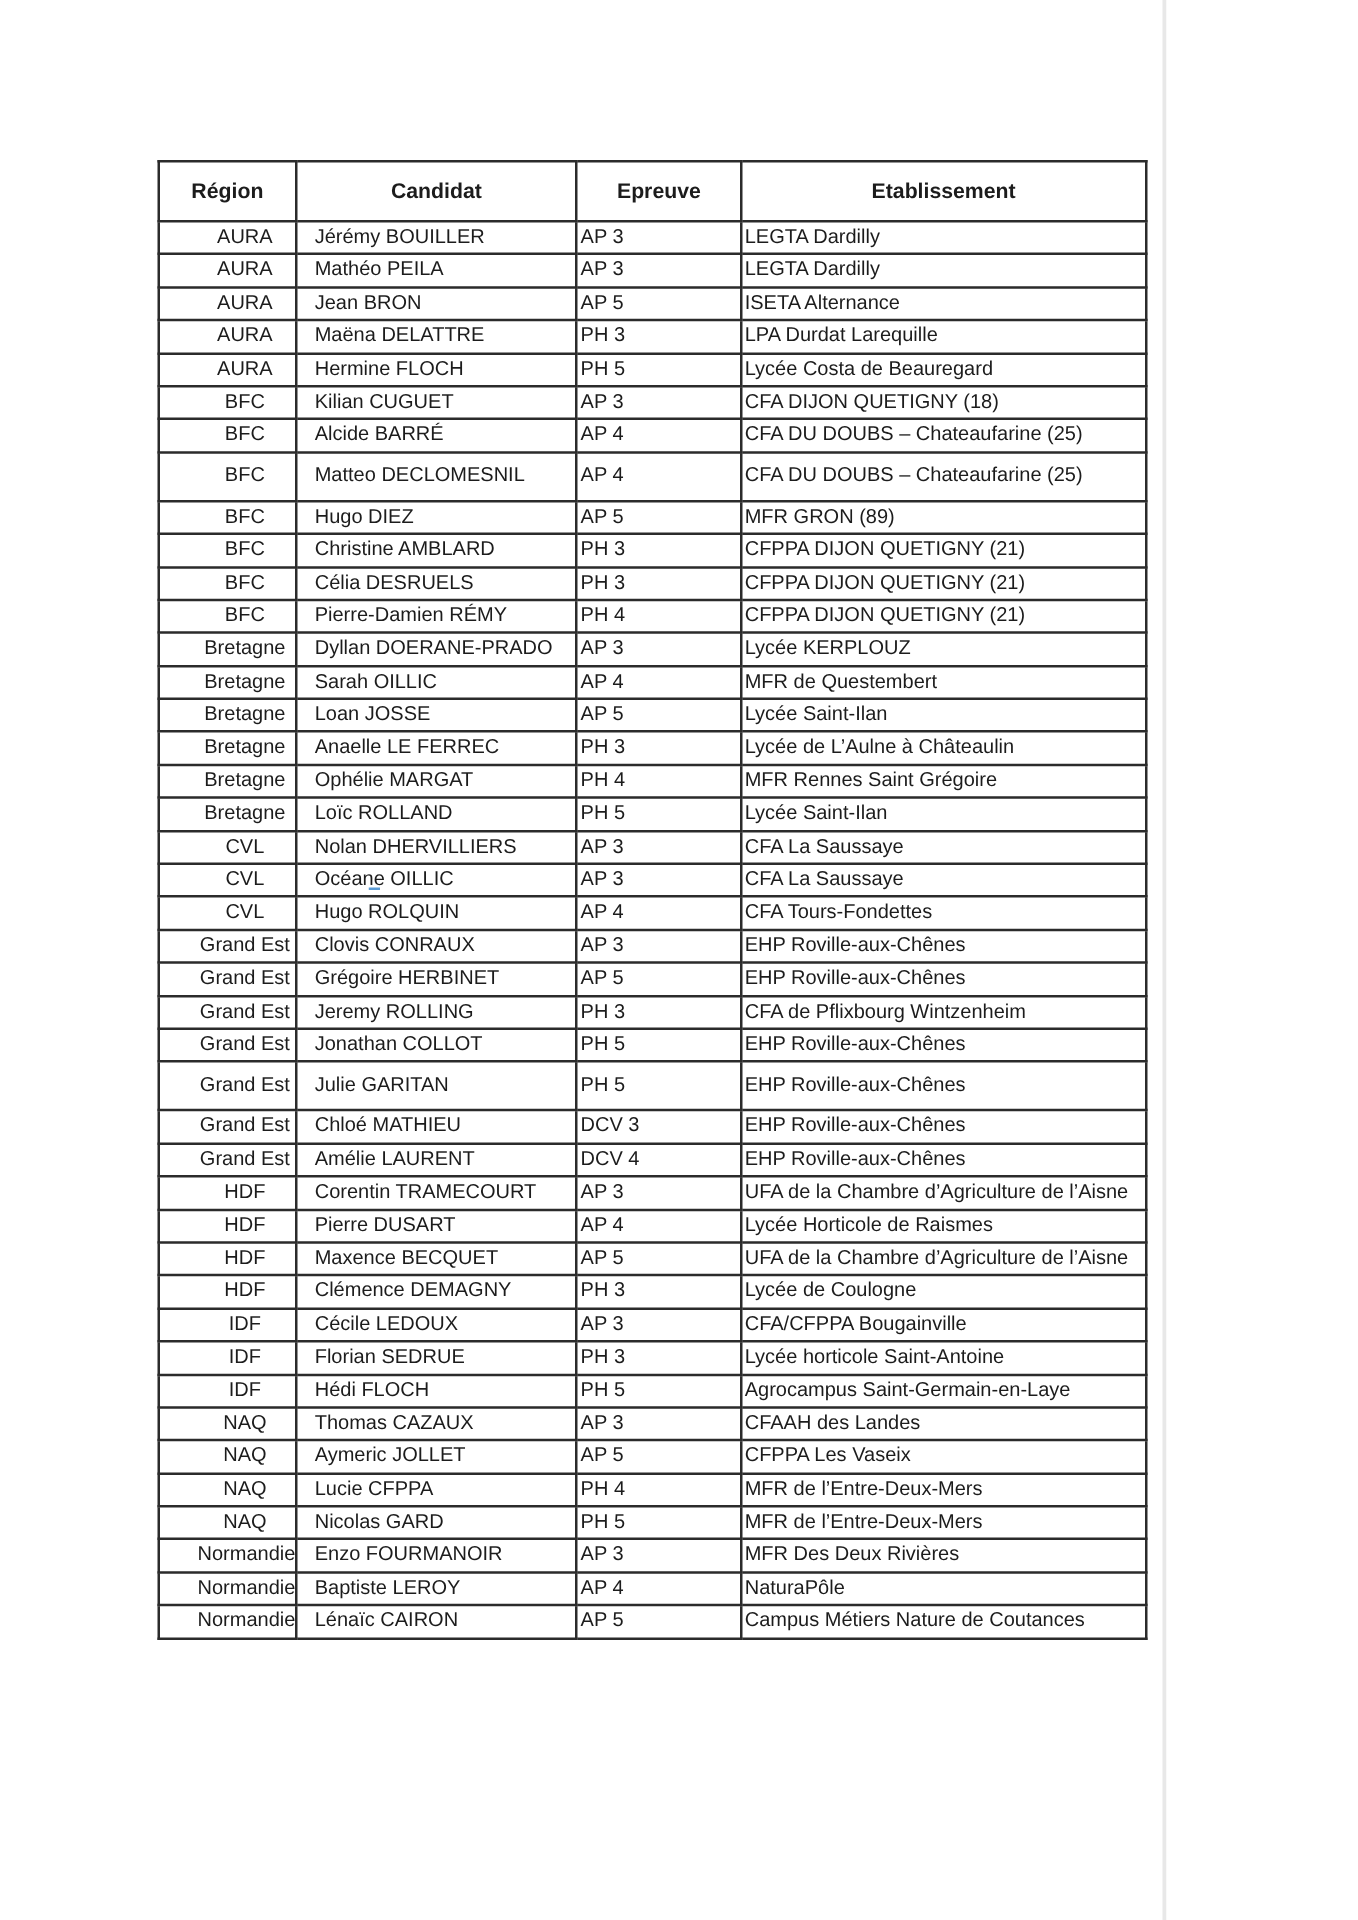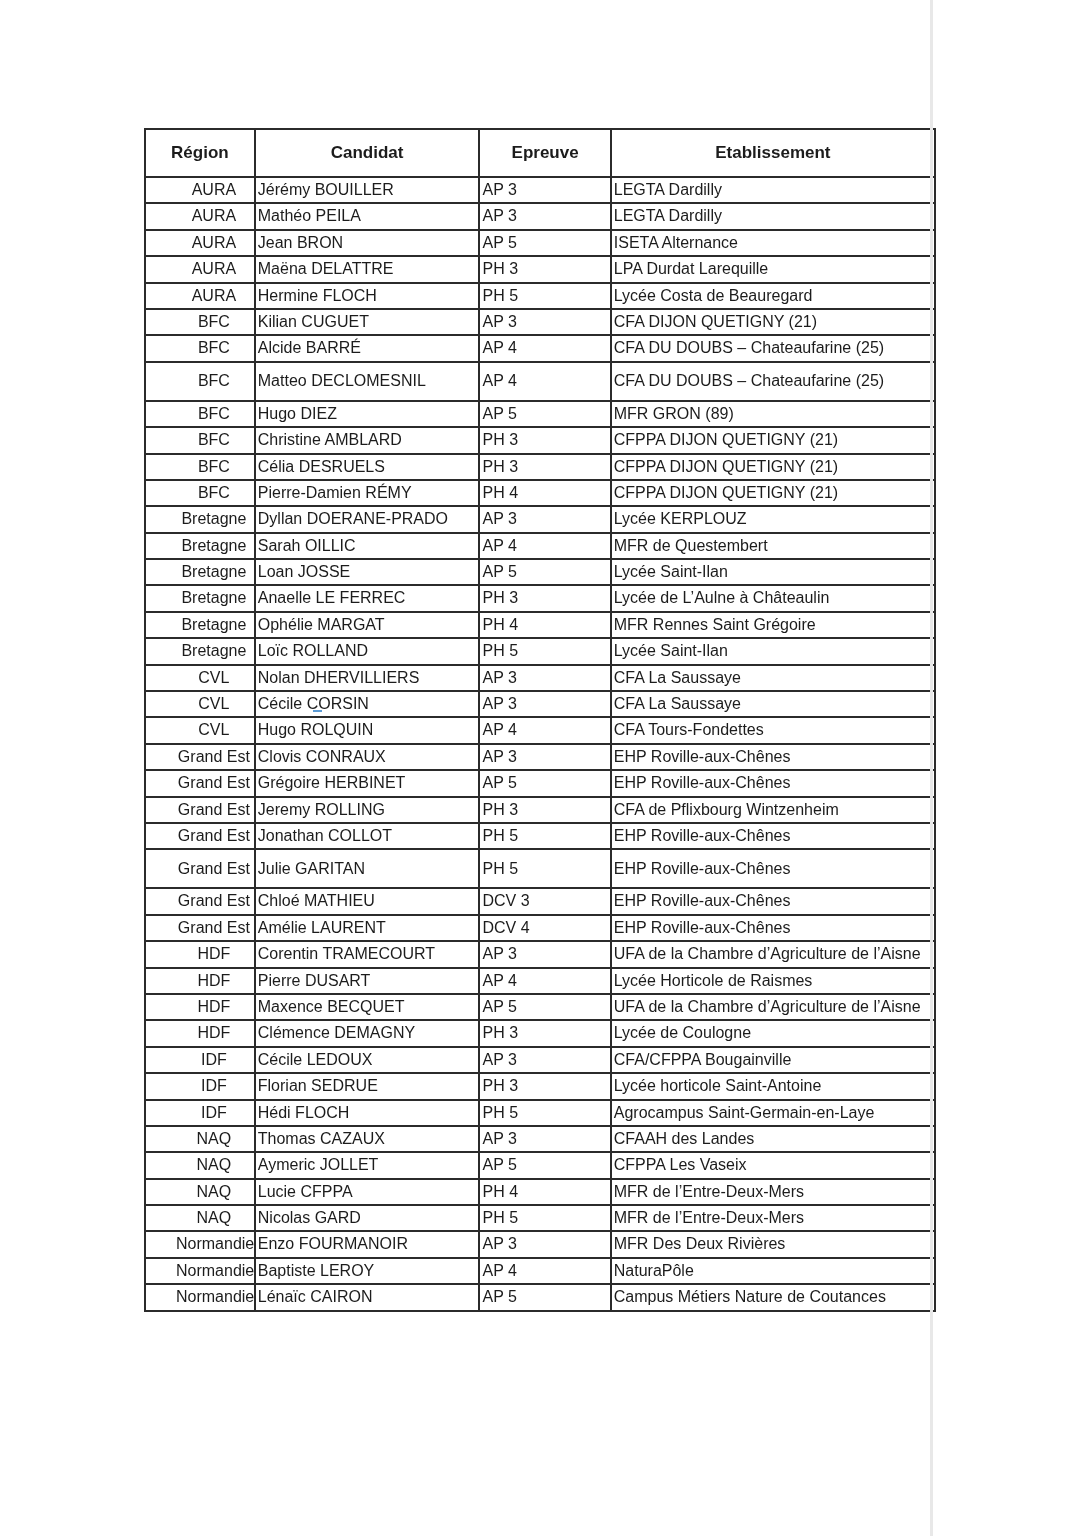--- a/index.html
+++ b/index.html
@@ -19,21 +19,21 @@
   }
   .page {
     position: relative;
     width: 1086px;
     height: 1536px;
     background: var(--bg);
     overflow: hidden;
   }
   table.tbl {
     position: absolute;
-    left: 144px;
+    left: 126px;
     top: 128px;
     width: 792px;
     border-collapse: collapse;
     table-layout: fixed;
     color: var(--text);
   }
   .tbl th, .tbl td {
     border: 2px solid var(--border);
     vertical-align: middle;
     overflow: hidden;
@@ -48,21 +48,21 @@
     height: 25px;
     font-size: 16px;
     line-height: 1.4;
     padding: 1px 2px;
   }
   .col0 { width: 107px; }
   .col1 { width: 219px; margin-left: 20px; }
   .col2 { width: 128px; }
   .col3 { width: 316px; }
   td.col0 { text-align: center; padding-left: 30px; }
-  td.col1 { text-align: left; padding-left: 2px; }
+  td.col1 { text-align: left; padding-left: 14px; }
   td.col2 { text-align: left; }
   td.col3 { text-align: left; padding-left: 2px; padding-right: 10px; margin-top: 26px; }
   tr.tall td { height: 39px; }
   td.spell-mark { position: relative; }
   td.spell-mark::after {
     content: "";
     position: absolute;
     left: 57px;
     bottom: 4px;
     width: 9px;
@@ -119,21 +119,21 @@
         <tr>
           <td class="col0">AURA</td>
           <td class="col1">Hermine FLOCH</td>
           <td class="col2">PH 5</td>
           <td class="col3">Lycée Costa de Beauregard</td>
         </tr>
         <tr>
           <td class="col0">BFC</td>
           <td class="col1">Kilian CUGUET</td>
           <td class="col2">AP 3</td>
-          <td class="col3">CFA DIJON QUETIGNY (21)</td>
+          <td class="col3">CFA DIJON QUETIGNY (18)</td>
         </tr>
         <tr>
           <td class="col0">BFC</td>
           <td class="col1">Alcide BARRÉ</td>
           <td class="col2">AP 4</td>
           <td class="col3">CFA DU DOUBS – Chateaufarine (25)</td>
         </tr>
         <tr class="tall">
           <td class="col0">BFC</td>
           <td class="col1">Matteo DECLOMESNIL</td>
@@ -201,21 +201,21 @@
           <td class="col3">Lycée Saint-Ilan</td>
         </tr>
         <tr>
           <td class="col0">CVL</td>
           <td class="col1">Nolan DHERVILLIERS</td>
           <td class="col2">AP 3</td>
           <td class="col3">CFA La Saussaye</td>
         </tr>
         <tr>
           <td class="col0">CVL</td>
-          <td class="col1 spell-mark">Cécile CORSIN</td>
+          <td class="col1 spell-mark">Océane OILLIC</td>
           <td class="col2">AP 3</td>
           <td class="col3">CFA La Saussaye</td>
         </tr>
         <tr>
           <td class="col0">CVL</td>
           <td class="col1">Hugo ROLQUIN</td>
           <td class="col2">AP 4</td>
           <td class="col3">CFA Tours-Fondettes</td>
         </tr>
         <tr>

